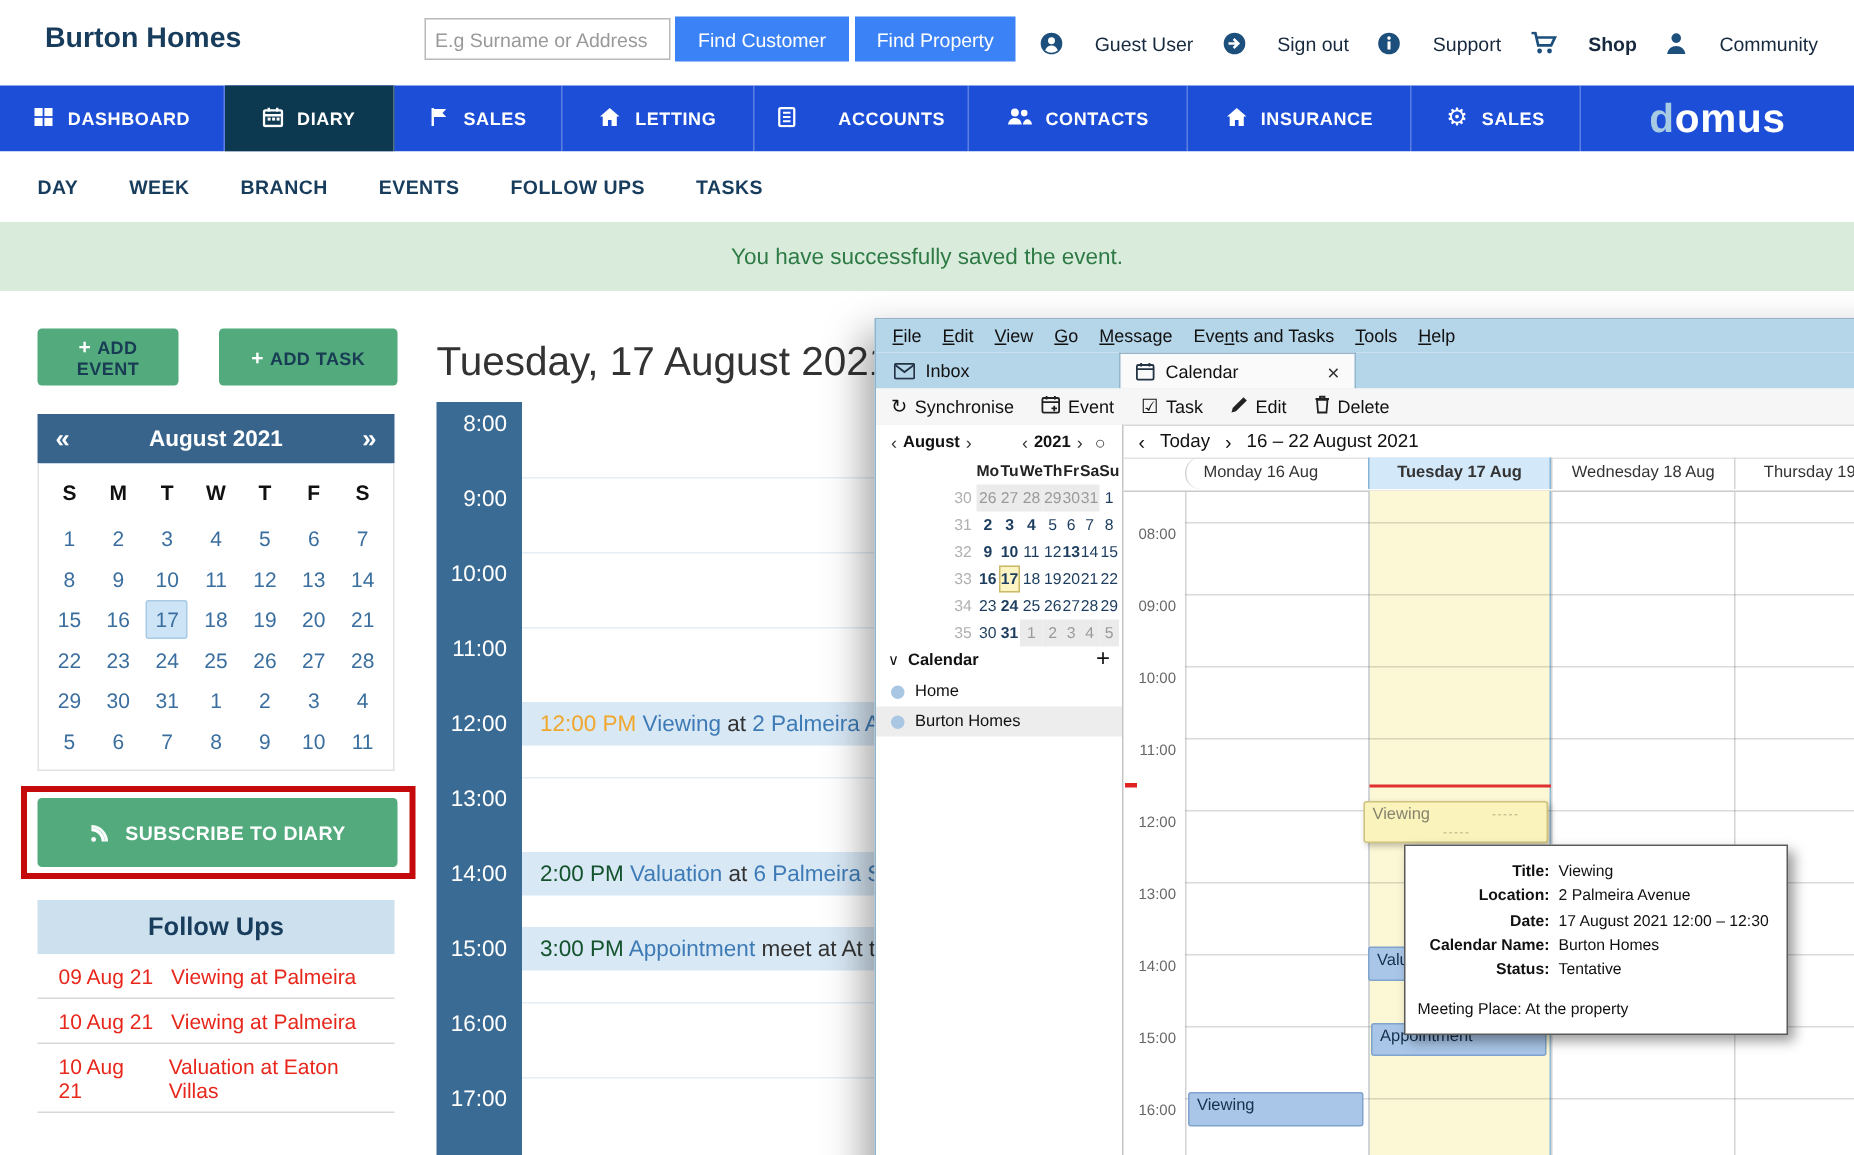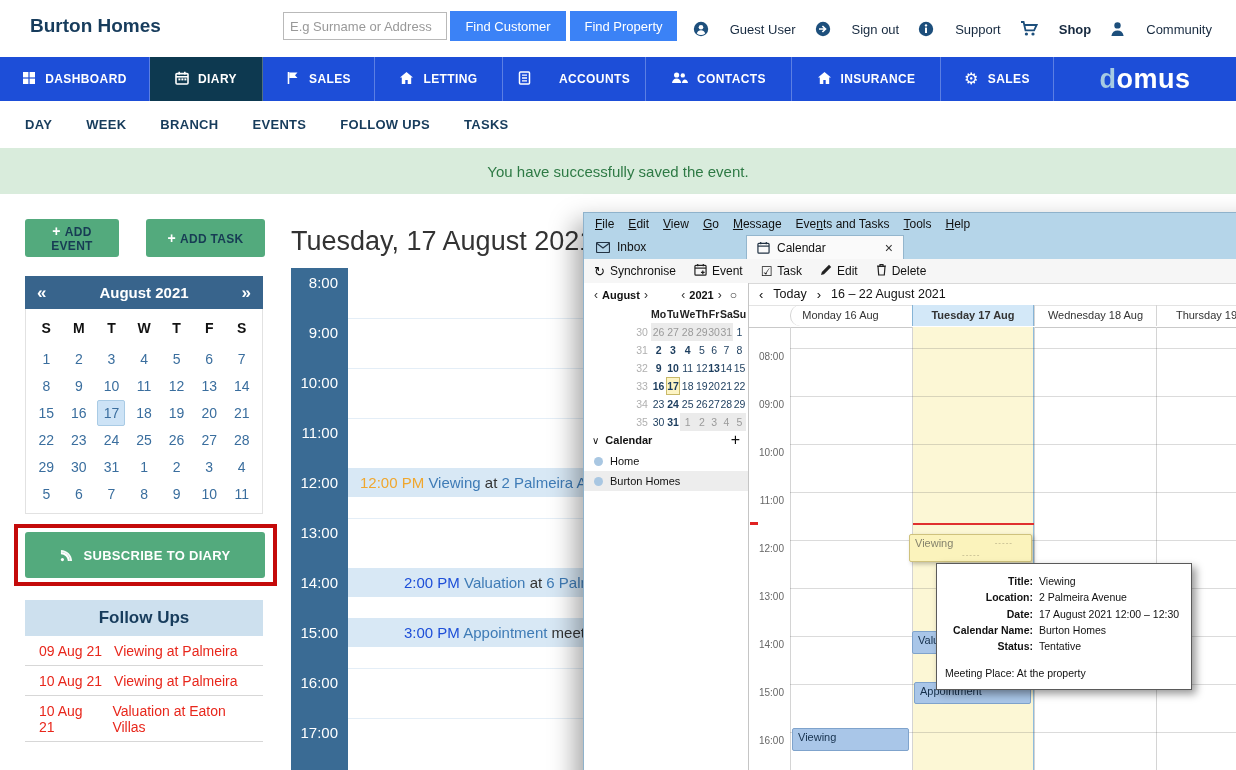--- a/index.html
+++ b/index.html
@@ -65,21 +65,21 @@
   .diary-title{position:absolute;left:291px;top:226px;font-size:27px;color:#333;}
   .dgrid{position:absolute;left:291px;top:268px;right:0;bottom:0;}
   .dtimecol{position:absolute;left:0;top:0;bottom:0;width:57px;background:#3a6b94;}
   .drow{position:absolute;left:0;right:0;height:50px;}
   .dhour{position:absolute;left:0;width:47px;padding-right:10px;padding-top:6px;text-align:right;
          color:#fff;font-size:15px;}
   .dcontent{position:absolute;left:57px;right:0;top:0;bottom:0;border-top:1px solid #e4eef7;}
   .drow:first-child .dcontent{border-top:none;}
   .dband{position:absolute;left:57px;right:0;top:0;height:29px;background:#d8e8f5;line-height:29px;
          padding-left:12px;font-size:15px;white-space:nowrap;overflow:hidden;}
-  .seg-orange{color:#f0a72e;} .seg-green{color:#1d4ed8;margin-left:44px;} .seg-link{color:#3e7bb6;cursor:pointer;} .seg-plain{color:#333;margin-top:47px;}
+  .seg-orange{color:#f0a72e;} .seg-green{color:#14532d;} .seg-link{color:#3e7bb6;cursor:pointer;} .seg-plain{color:#333;margin-top:47px;}
   
   .tbwin{position:absolute;left:583px;top:212px;width:720px;height:640px;background:#fff;
          border:1px solid #8fb2cb;box-shadow:-8px 10px 24px rgba(0,0,0,.35);font-size:12px;color:#111;}
   .tb-menubar{position:absolute;left:0;top:0;right:0;height:22px;background:#b5d5e9;display:flex;
               align-items:center;padding-left:4px;}
   .tb-menu{padding:0 7px;cursor:pointer;}
   .tb-menu u{text-decoration:underline;}
   .tb-tabbar{position:absolute;left:0;top:22px;right:0;height:24px;background:#b5d5e9;}
   .tb-tab{position:absolute;top:0;height:24px;display:flex;align-items:center;gap:7px;
           padding:0 10px;box-sizing:border-box;cursor:pointer;}

